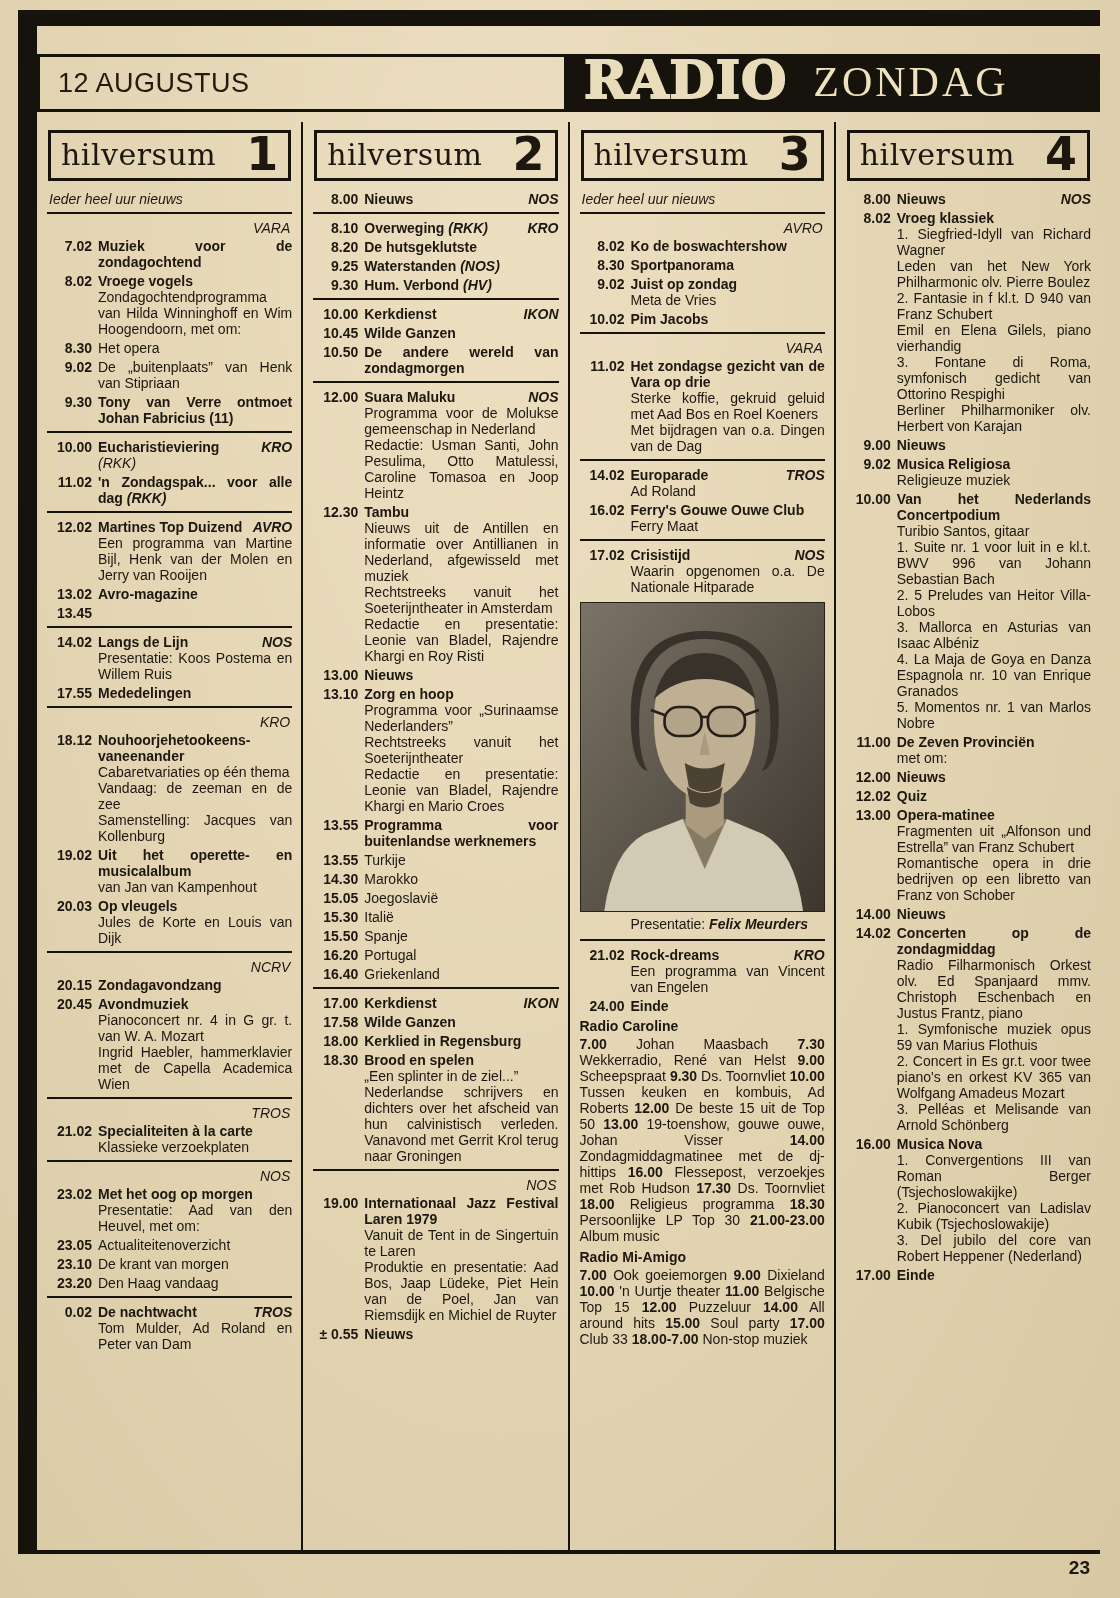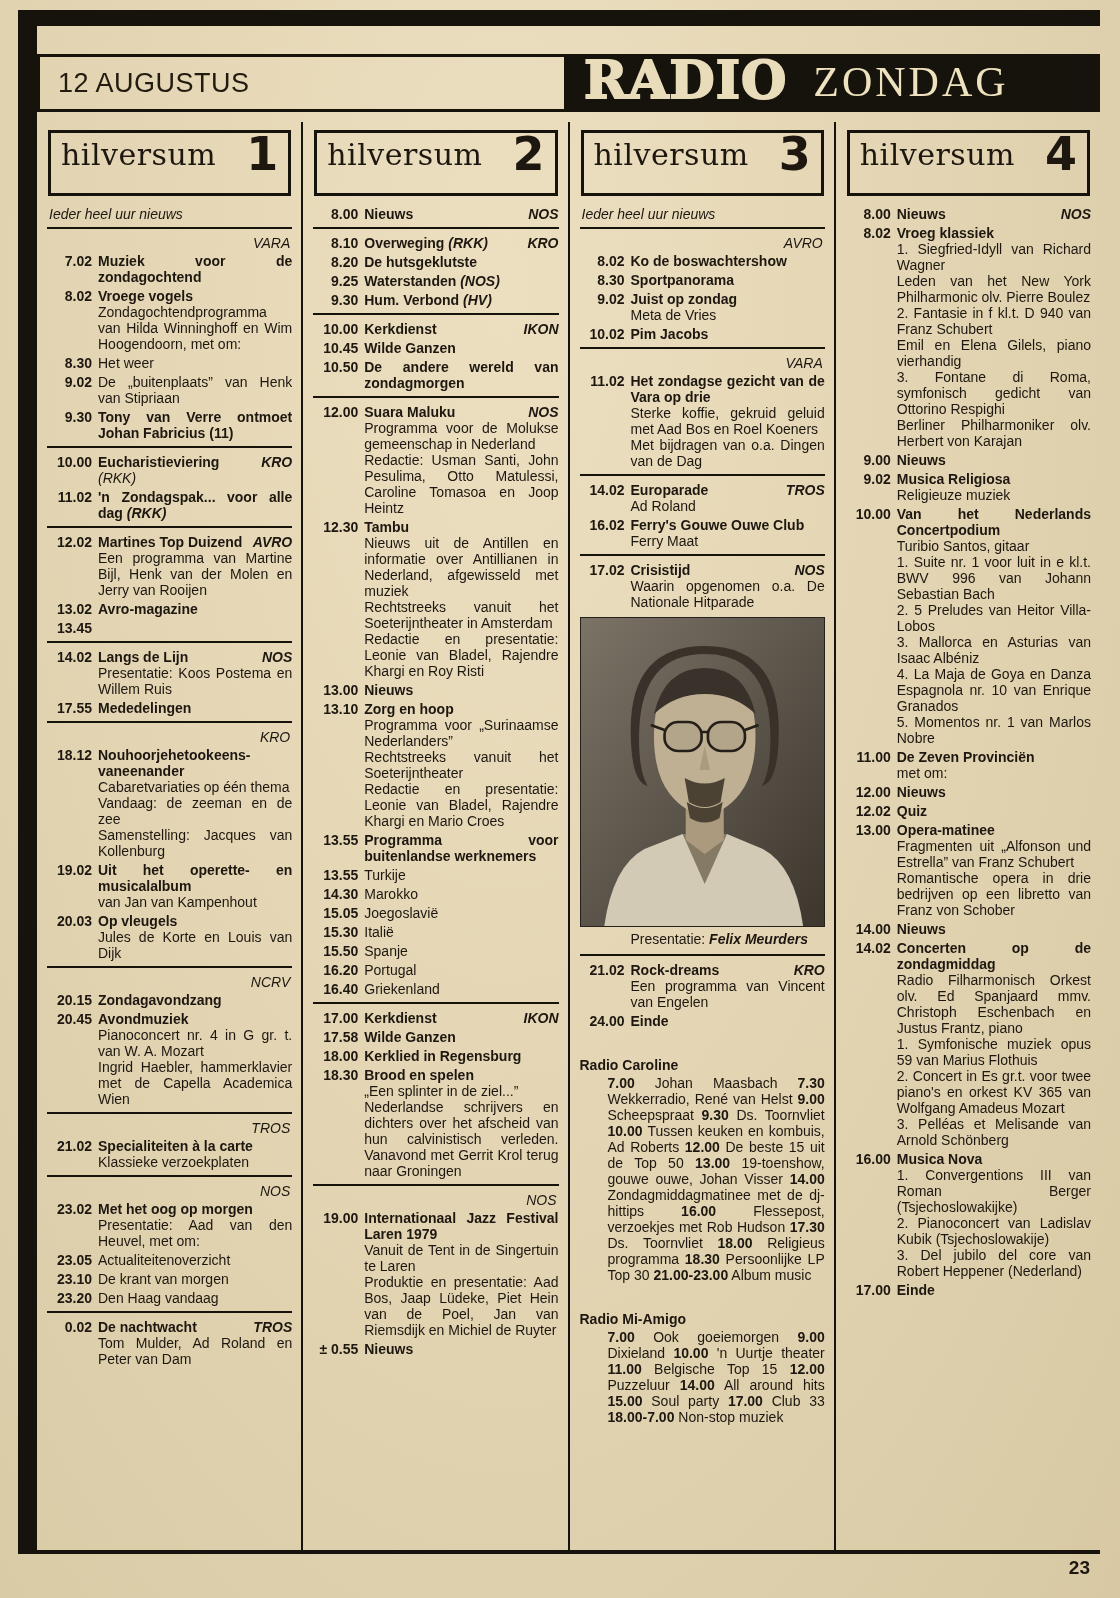--- a/index.html
+++ b/index.html
@@ -36,41 +36,41 @@
   .day {
     font-family:"Liberation Serif", serif; font-size:42px; color:#eee1bd;
     letter-spacing:3px; line-height:1; padding-bottom:3px;
   }
 
   .columns { position:absolute; top:122px; left:37px; right:20px; bottom:48px; display:flex; overflow:hidden; }
   .col { flex:1 1 0; padding:0 9px 0 10px; min-width:0; overflow:hidden; }
   .col + .col { border-left:2px solid #16120c; }
 
   .col-head {
-    border:3px solid #16120c; margin:8px 1px 10px; padding:1px 10px 18px;
+    border:3px solid #16120c; margin:8px 1px 10px; padding:1px 10px 3px;
     display:flex; align-items:center; justify-content:space-between;gap:28px;
   }
   .station { font-family:"DejaVu Serif", serif; font-size:30px; letter-spacing:.5px; }
   .stnum   { font-size:46px; font-weight:bold; line-height:.9; font-family:"DejaVu Sans", sans-serif; }
 
   .col-body { font-size:14px; line-height:16px; }
   .note  { font-style:italic; margin:3px 0 4px 2px; }
   .rule  { border-top:2px solid #16120c; margin:5px 0 6px; }
   .netline { text-align:right; font-weight:normal; font-style:italic; margin:1px 2px 2px 0; }
 
   .prog  { display:flex; gap:6px; margin:0 0 3px; }
   .ptime { flex:0 0 45px; text-align:right; font-weight:bold; white-space:nowrap; }
   .pbody { flex:1; min-width:0; }
   .ptitle { font-weight:bold; text-align:justify; }
   .ptitle.plain { font-weight:normal; }
   .pnet  { float:right; font-weight:bold; font-style:italic; padding-left:6px; }
   .desc  { text-align:justify; }
 
-  .subhead { font-weight:bold; margin:28px 0 2px; }
-  .para    { text-align:justify; margin-bottom:5px;margin-left:28px; }
+  .subhead { font-weight:bold; margin:4px 0 2px; }
+  .para    { text-align:justify; margin-bottom:5px; }
 
   .photo   { margin:7px 0 4px; border:1px solid #26211a; }
   .photo svg { display:block; width:100%; height:308px; }
   .caption { margin:3px 0 7px 51px; }
   .cap-name { font-weight:bold; font-style:italic; }
 </style>
 </head>
 <body>
 
 <div class="page">
@@ -106,21 +106,21 @@
           <div class="prog">
             <div class="ptime">8.02</div>
             <div class="pbody">
               <div class="ptitle">Vroege vogels</div>
               <div class="desc">Zondagochtendprogramma van Hilda Winninghoff en Wim Hoogendoorn, met om:</div>
             </div>
           </div>
           <div class="prog">
             <div class="ptime">8.30</div>
             <div class="pbody">
-              <div class="ptitle plain">Het weer</div>
+              <div class="ptitle plain">Het opera</div>
             </div>
           </div>
           <div class="prog">
             <div class="ptime">9.02</div>
             <div class="pbody">
               <div class="ptitle plain">De „buitenplaats” van Henk van Stipriaan</div>
             </div>
           </div>
           <div class="prog">
             <div class="ptime">9.30</div>

